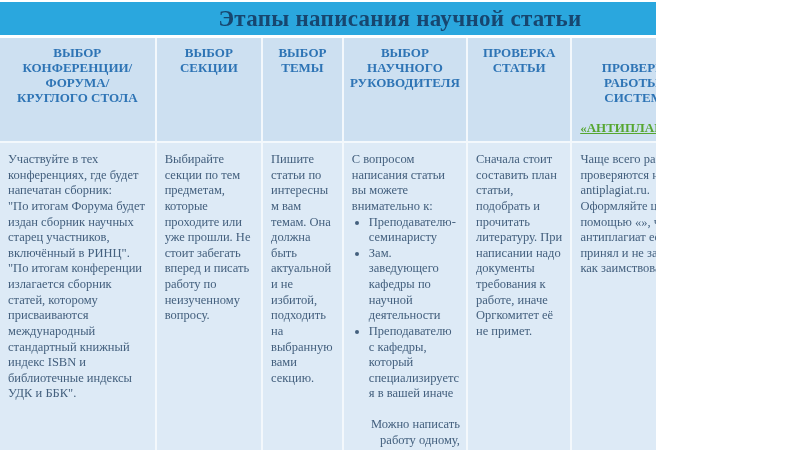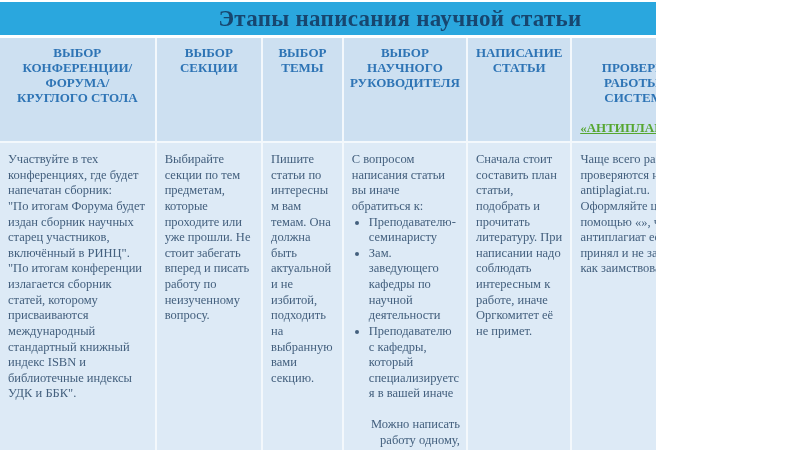--- a/index.html
+++ b/index.html
@@ -52,21 +52,21 @@
 
     <div class="hcell">ВЫБОР
 КОНФЕРЕНЦИИ/
 ФОРУМА/
 КРУГЛОГО СТОЛА</div>
     <div class="hcell">ВЫБОР
 СЕКЦИИ</div>
     <div class="hcell">ВЫБОР
 ТЕМЫ</div>
     <div class="hcell">ВЫБОР НАУЧНОГО РУКОВОДИТЕЛЯ</div>
-    <div class="hcell">НАПИСАНИЕ СТАТЬИ</div>
+    <div class="hcell">ПРОВЕРКА СТАТЬИ</div>
     <div class="hcell">
       <span>ПРОВЕРКА
 РАБОТЫ В
 СИСТЕМЕ</span>
       <div>
         <a class="hlink">«АНТИПЛАГИАТ»</a>
       </div>
     </div>
     <div class="hcell">ПОДАЧА
 ЗАЯВКИ</div>
@@ -79,31 +79,31 @@
 
     <div class="bcell">
       <p>Выбирайте секции по тем предметам, которые проходите или уже прошли. Не стоит забегать вперед и писать работу по неизученному вопросу.</p>
     </div>
 
     <div class="bcell">
       <p>Пишите статьи по интересным вам темам. Она должна быть актуальной и не избитой, подходить на выбранную вами секцию.</p>
     </div>
 
     <div class="bcell">
-      <p>С вопросом написания статьи вы иначе обратиться к:</p>
+      <p>С вопросом написания статьи вы можете внимательно к:</p>
       <ul class="bullets">
         <li>Преподавателю-семинаристу</li>
         <li>Зам. заведующего кафедры по научной деятельности</li>
         <li>Преподавателю с кафедры, который специализируется в вашей иначе</li>
       </ul>
       <p class="spaced">Можно написать работу одному,</p>
     </div>
 
     <div class="bcell">
-      <p>Сначала стоит составить план статьи, подобрать и прочитать литературу. При написании надо соблюдать интересным к работе, иначе Оргкомитет её не примет.</p>
+      <p>Сначала стоит составить план статьи, подобрать и прочитать литературу. При написании надо документы требования к работе, иначе Оргкомитет её не примет.</p>
     </div>
 
     <div class="bcell">
       <p>Чаще всего работы проверяются на antiplagiat.ru. Оформляйте цитаты с помощью «», чтобы антиплагиат её принял и не засчитал как заимствование.</p>
     </div>
 
 
   </div>
 </div>
 

